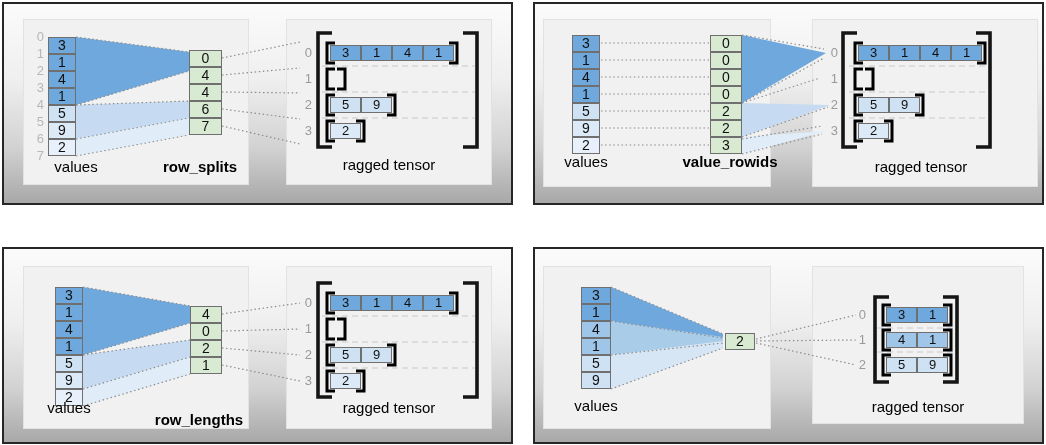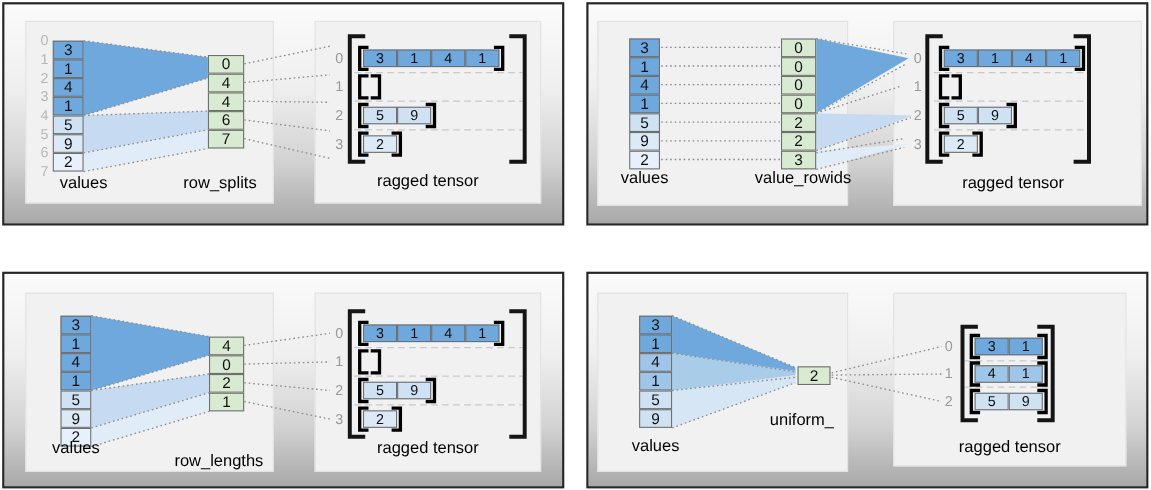--- a/index.html
+++ b/index.html
@@ -13,21 +13,21 @@
         text-align:center;font-size:14px;color:#101010;}
   .v{height:17px;line-height:15px;}
   .t{height:16px;line-height:14px;font-size:13px;}
   .g{background:#d9ead3;}
   .d{background:#6fa8dc;}
   .m{background:#9fc5e8;}
   .l{background:#cfe2f3;}
   .l2{background:#dce9f7;}
   .p{background:#e8f1fb;}
   .lab{position:absolute;font-size:15px;color:#000;text-align:center;white-space:nowrap;}
-  .b{font-weight:normal;}
+  .b{font-weight:bold;}
   .idx{position:absolute;width:18px;height:16px;line-height:16px;font-size:13px;
        color:#b7b7b7;text-align:right;}
   .rl{position:absolute;width:18px;height:16px;line-height:16px;font-size:13px;
       color:#9a9a9a;text-align:right;}
   .dot{stroke:#8c8c8c;stroke-width:1.2;stroke-dasharray:1.5 2.6;fill:none;}
   .sep{stroke:#c9c9c9;stroke-width:1.2;stroke-dasharray:6 4;fill:none;}
   .bb{stroke:#151515;stroke-width:3.6;fill:none;}
   .rb{stroke:#000;stroke-width:3;fill:none;}
 </style>
 </head>
@@ -276,15 +276,14 @@
 
 <div class="cell t d" style="left:886px;top:307px;width:31px">3</div>
 <div class="cell t d" style="left:917px;top:307px;width:31px">1</div>
 <div class="cell t m" style="left:886px;top:332px;width:31px">4</div>
 <div class="cell t m" style="left:917px;top:332px;width:31px">1</div>
 <div class="cell t l" style="left:886px;top:357px;width:31px">5</div>
 <div class="cell t l" style="left:917px;top:357px;width:31px">9</div>
 
 <div class="lab" style="left:561px;top:397px;width:70px">values</div>
 <div style="position:absolute;left:653px;top:372px;width:152px;text-align:center;">
-  <div class="b" style="font-size:15px;line-height:19px">uniform_</div>
 </div>
 <div class="lab" style="left:845px;top:398px;width:146px">ragged tensor</div>
 
 </body></html>

